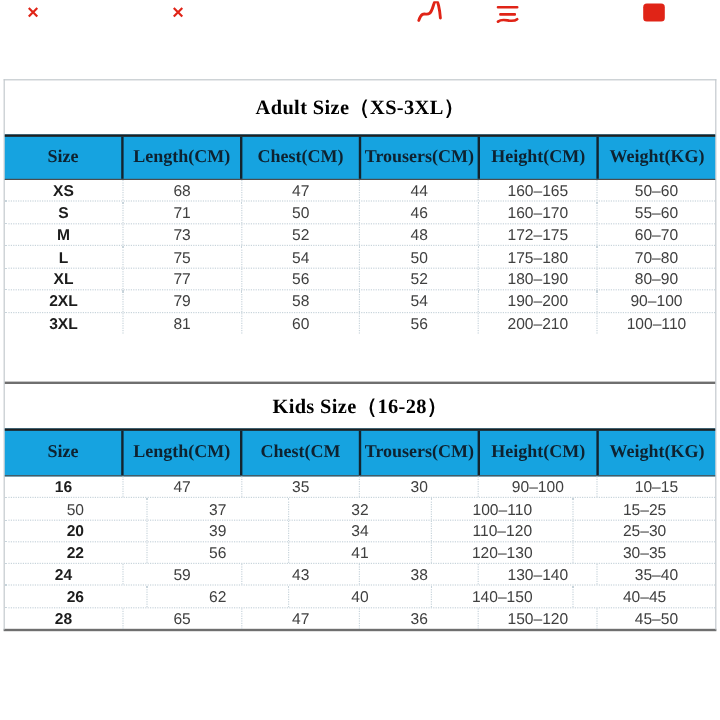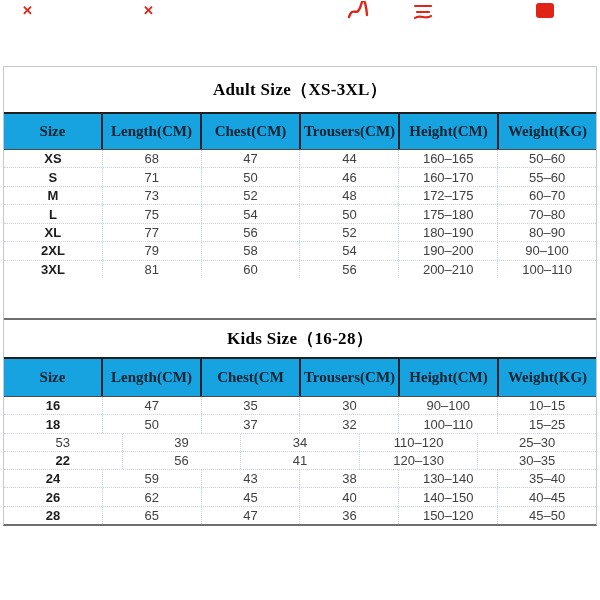--- a/index.html
+++ b/index.html
@@ -176,30 +176,29 @@
           <div class="row">
             <div class="cell sizecol">16</div>
             <div class="cell">47</div>
             <div class="cell">35</div>
             <div class="cell">30</div>
             <div class="cell">90–100</div>
             <div class="cell">10–15</div>
           </div>
 
           <div class="row">
-            <div class="cell sizecol">18</div>
             <div class="cell">50</div>
             <div class="cell">37</div>
             <div class="cell">32</div>
             <div class="cell">100–110</div>
             <div class="cell">15–25</div>
           </div>
 
           <div class="row">
-            <div class="cell">53</div>
+            <div class="cell sizecol">20</div>
             <div class="cell">39</div>
             <div class="cell">34</div>
             <div class="cell">110–120</div>
             <div class="cell">25–30</div>
           </div>
 
           <div class="row">
             <div class="cell sizecol">22</div>
             <div class="cell">56</div>
             <div class="cell">41</div>
@@ -212,21 +211,20 @@
             <div class="cell">59</div>
             <div class="cell">43</div>
             <div class="cell">38</div>
             <div class="cell">130–140</div>
             <div class="cell">35–40</div>
           </div>
 
           <div class="row">
             <div class="cell sizecol">26</div>
             <div class="cell">62</div>
-            <div class="cell">45</div>
             <div class="cell">40</div>
             <div class="cell">140–150</div>
             <div class="cell">40–45</div>
           </div>
 
           <div class="row">
             <div class="cell sizecol">28</div>
             <div class="cell">65</div>
             <div class="cell">47</div>
             <div class="cell">36</div>

